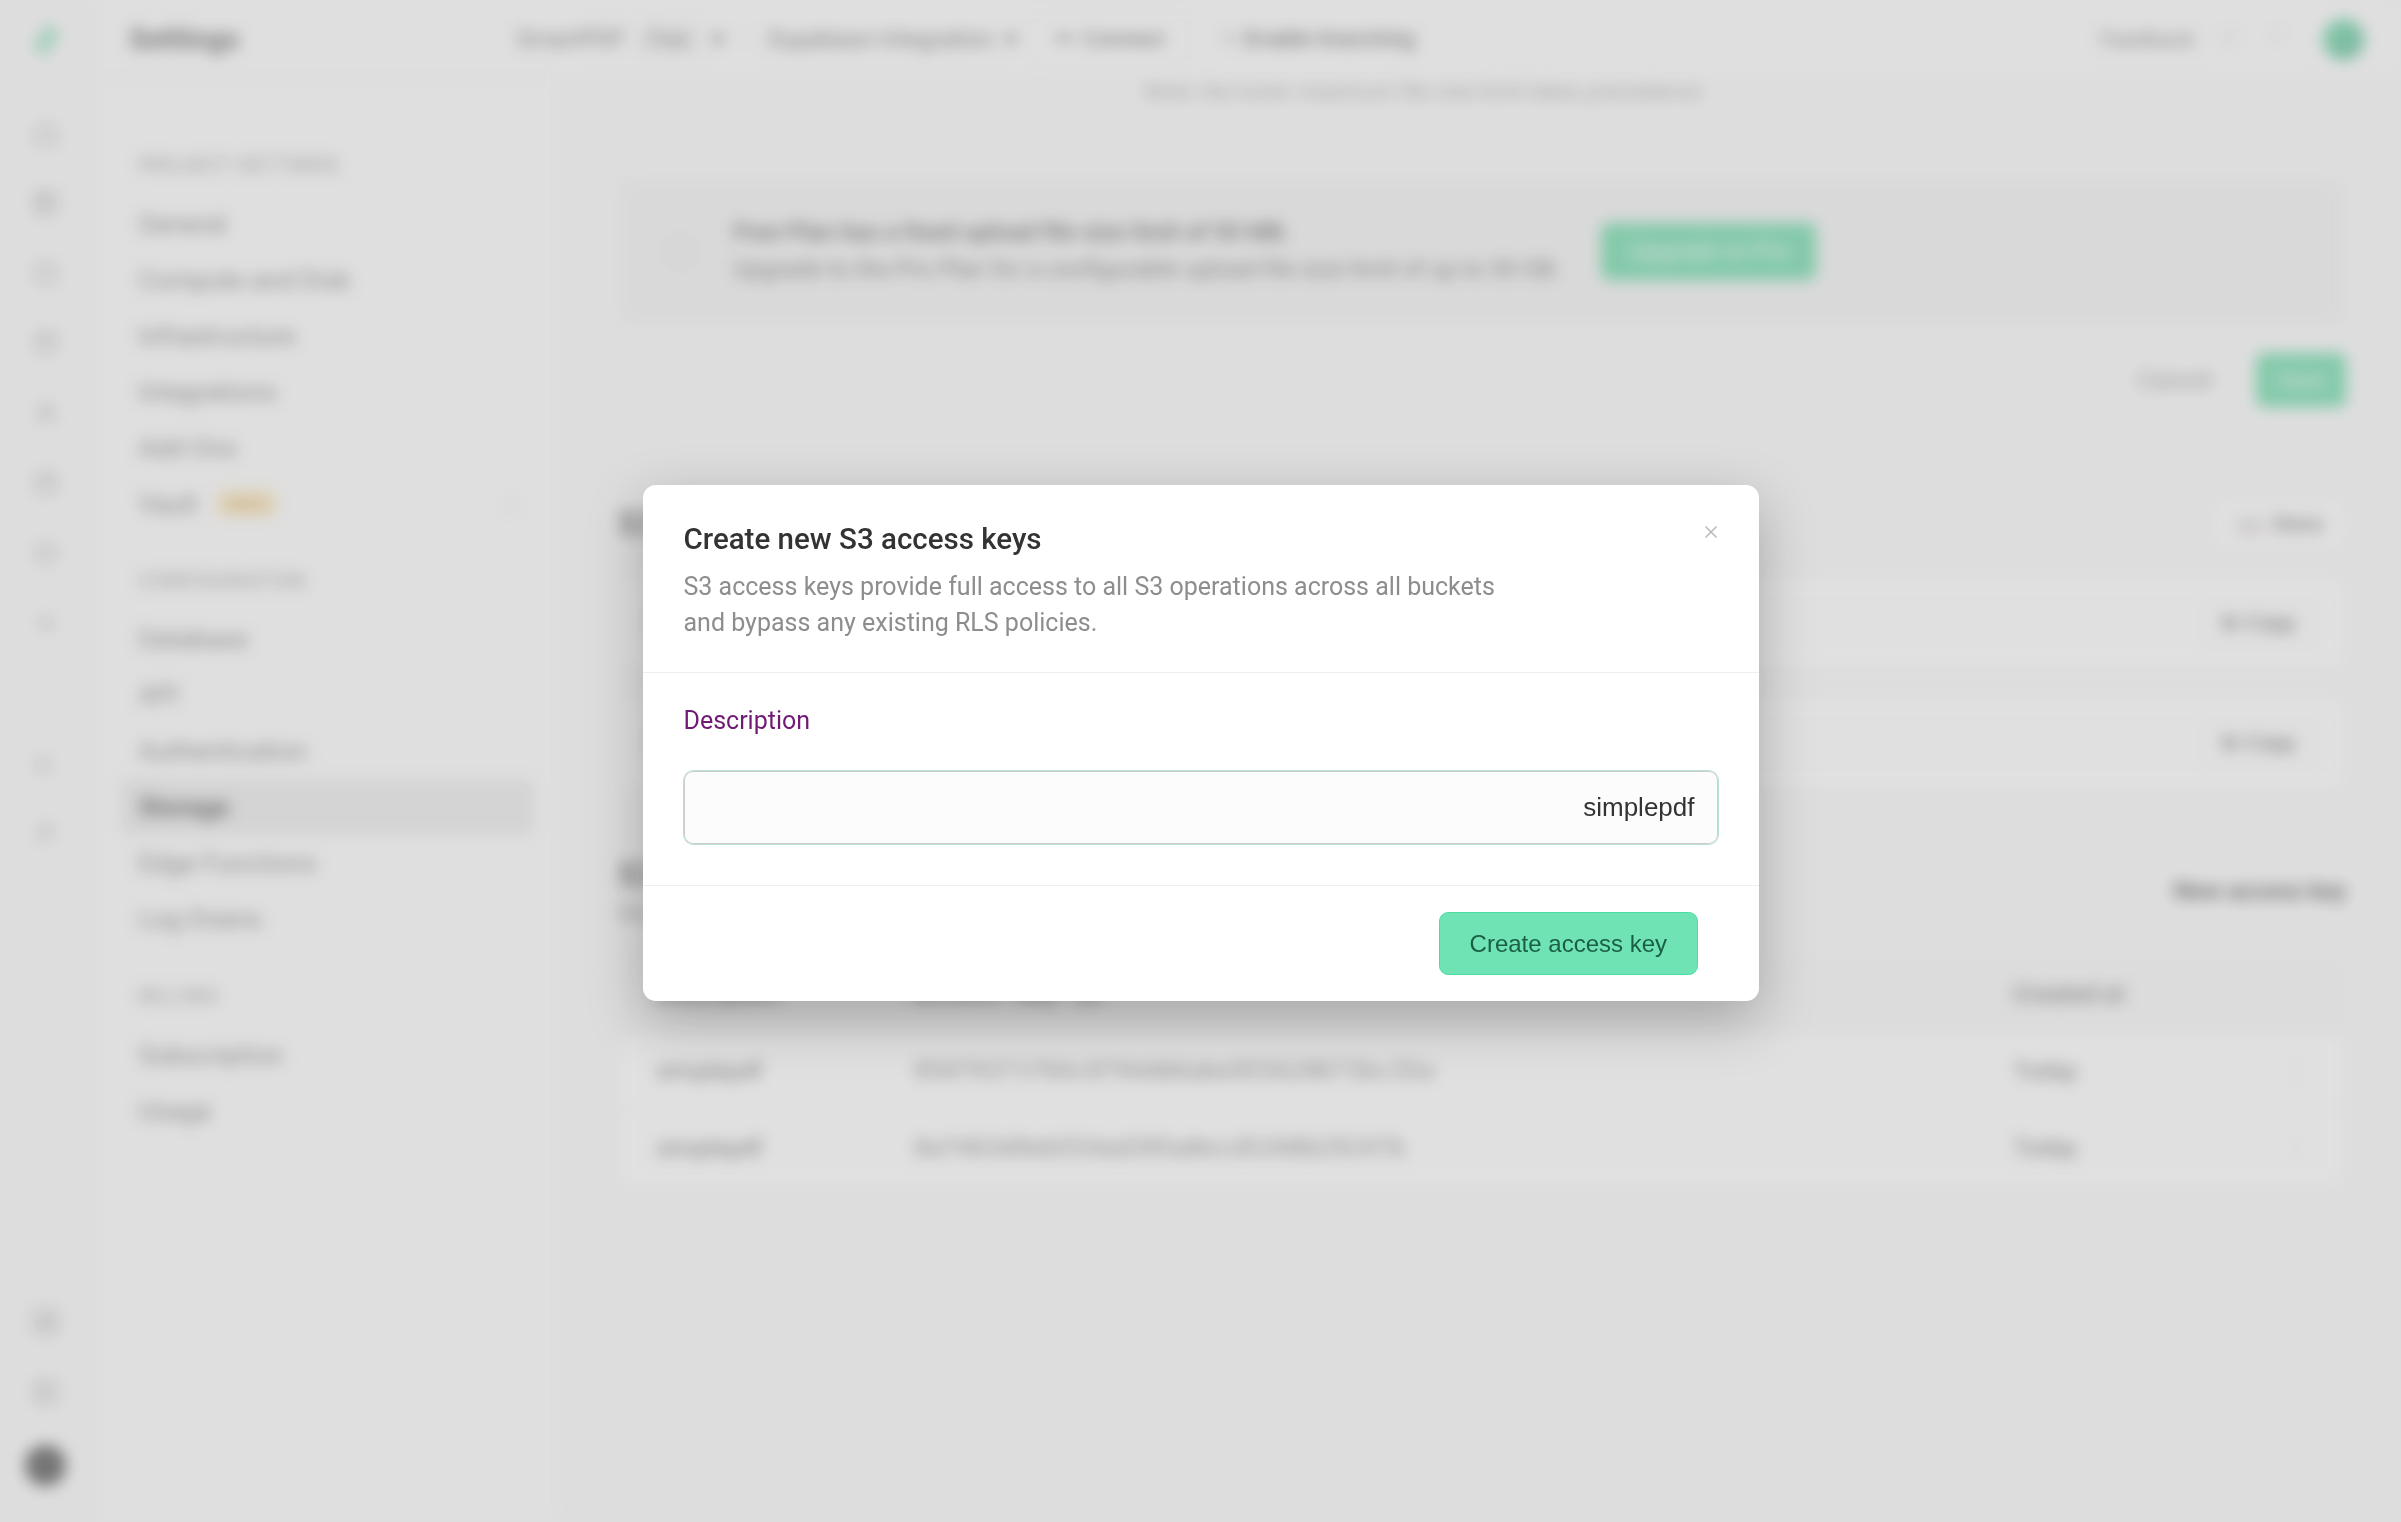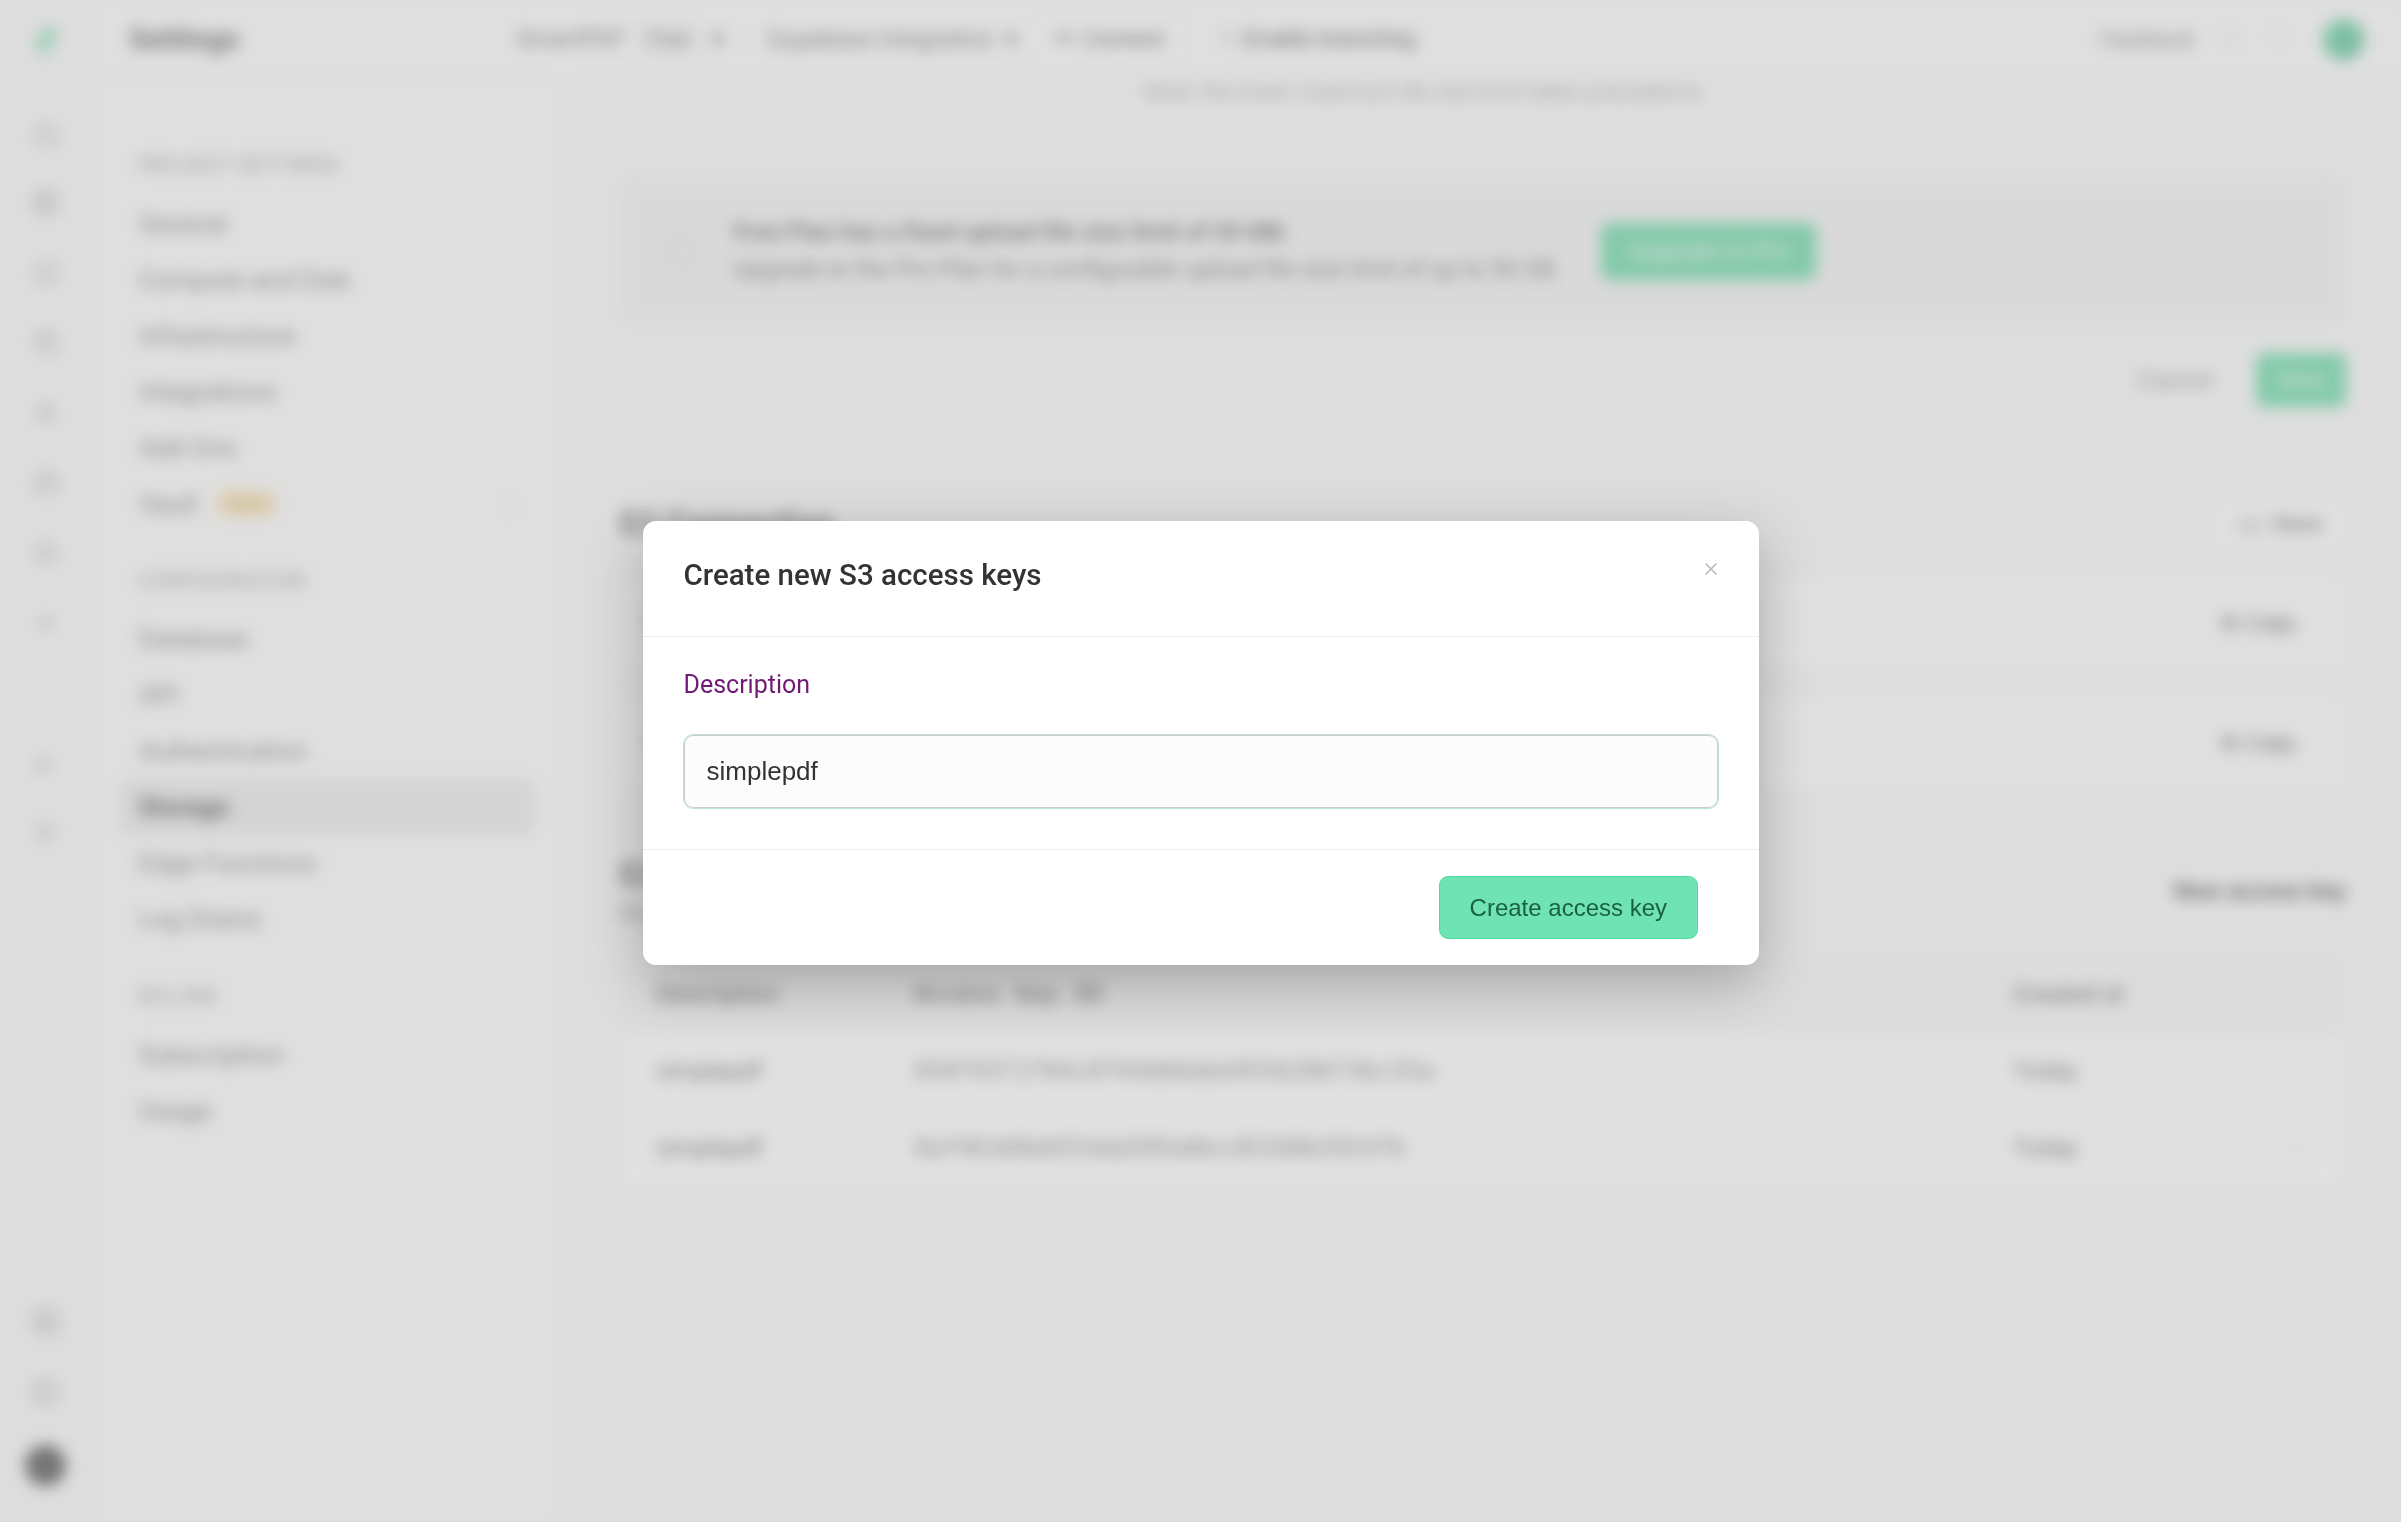--- a/index.html
+++ b/index.html
@@ -132,21 +132,21 @@
   width:29.5px;height:29.5px; color:#bbb;
   display:flex;align-items:center;justify-content:center;
   background:none;border:none;cursor:pointer;
 }
 .modal-body { padding: 33px 41px 41px;}
 .field-label { font-size:25px; color:#701a75; margin-bottom:36px; display:block;}
 .text-input {
   width:100%; font-size:26px; padding:20px 22px;
   border:0.9px solid #ccc; border-radius:9.2px;
   outline:1.8px solid #b9e4d2; outline-offset:0px;
-  background:#fcfcfc; color:#333;
+  background:#fcfcfc; color:#333;text-align:right;
 }
 .modal-footer { border-top:0.9px solid #eee; padding:26px 61px; display:flex; justify-content:flex-end;}
 .btn-create {
   background:#6fe3b4; color:#1a5f44;
   border:0.9px solid #4bdca0;
   border-radius:9.2px; padding:16.6px 29.5px;
   font-size:24px; font-weight:500; cursor:pointer;
 }
 </style>
 </head>
@@ -385,20 +385,21 @@
         <div class="tcol-menu">⋮</div>
       </div>
     </div>
   </div>
 </div>
 
 <div class="modal-overlay">
   <div class="modal">
     <div class="modal-header">
       <div class="modal-title">Create new S3 access keys</div>
+      <div class="modal-desc">S3 access keys provide full access to all S3 operations across all buckets and bypass any existing RLS policies.</div>
       <button class="modal-close">
         <svg viewBox="0 0 24 24" width="20" height="20" fill="none" stroke="currentColor" stroke-width="2" stroke-linecap="round">
             <path d="M6 6 L18 18 M18 6 L6 18"></path>
           </svg>
       </button>
     </div>
     <div class="modal-body">
       <label class="field-label">Description</label>
       <input class="text-input" type="text" value="simplepdf" style="">
     </div>

